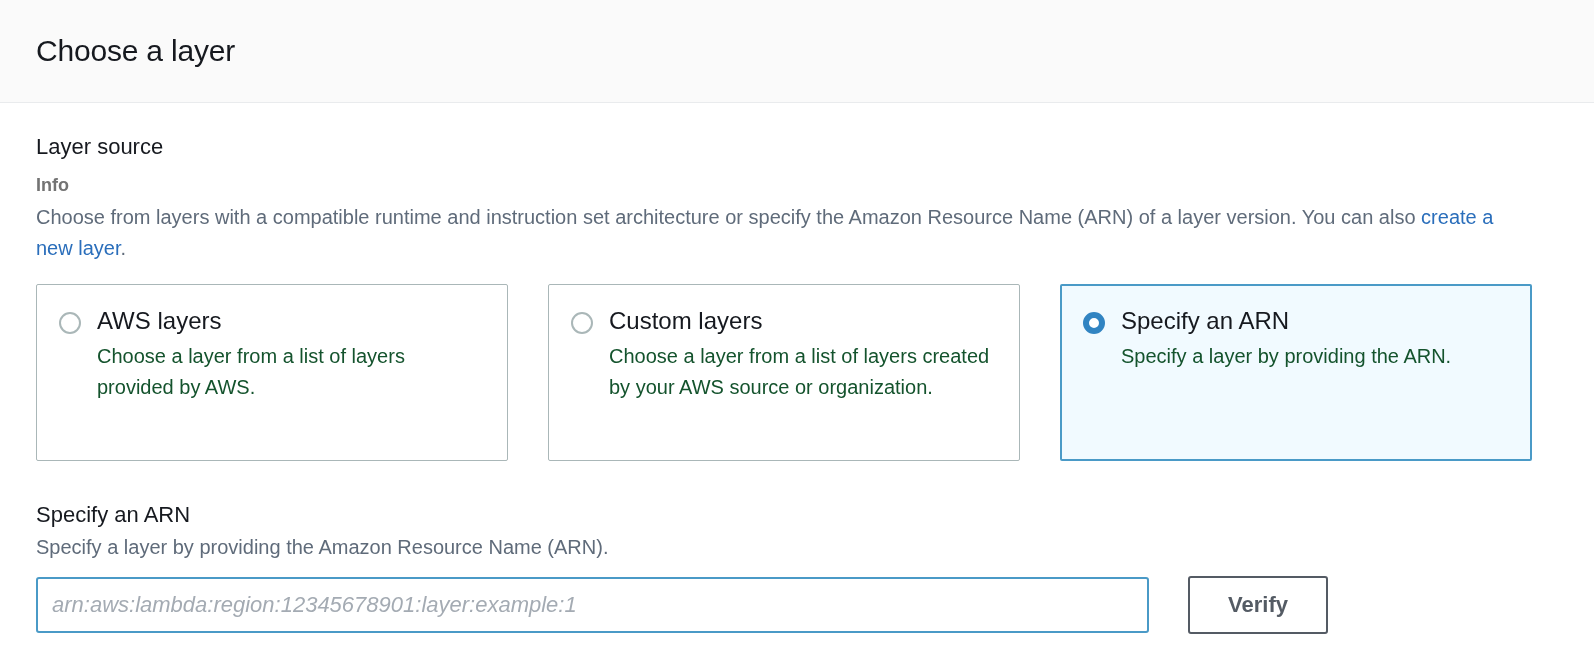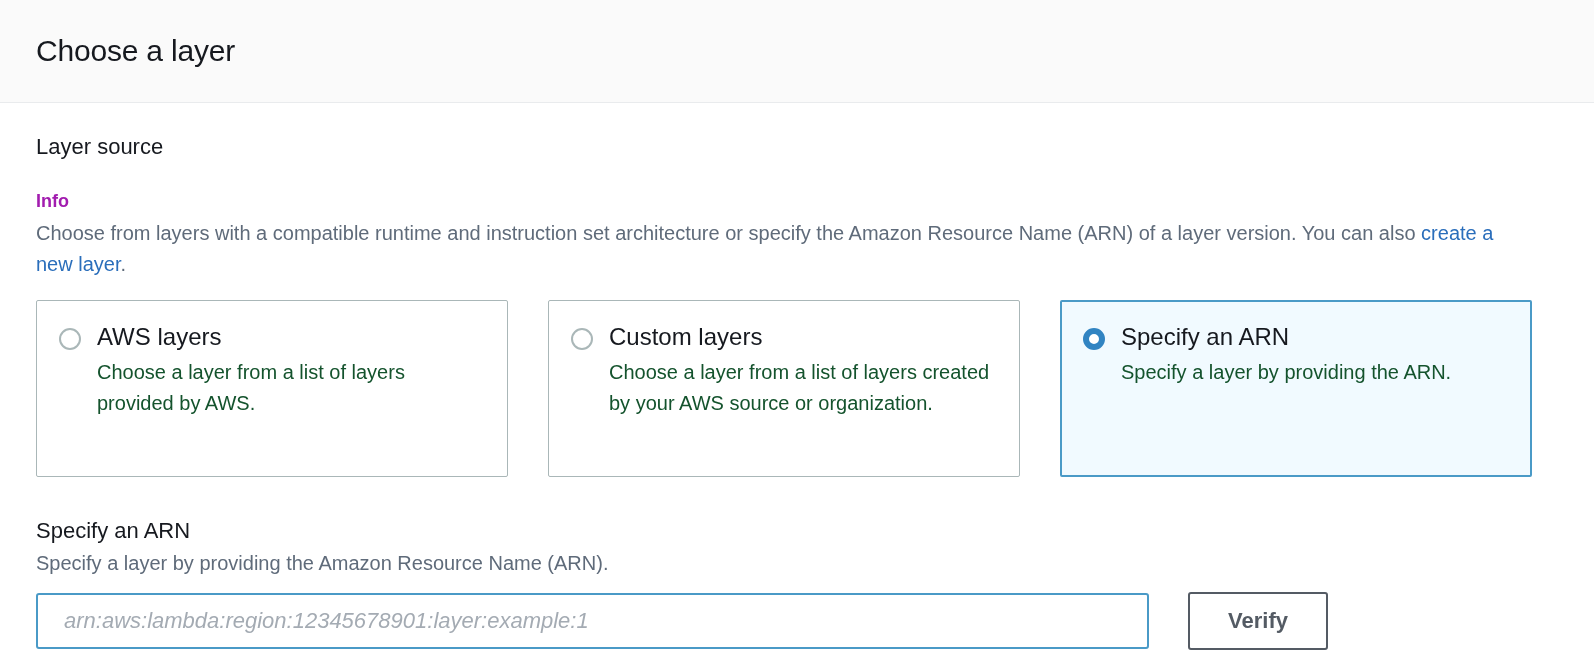--- a/index.html
+++ b/index.html
@@ -47,24 +47,23 @@
     flex-direction: column;
   }
   .field-label {
     font-size: 22px;
     color: #16191f;
     line-height: 1.25;
   }
   .info-link {
     font-size: 18px;
     font-weight: bold;
-    color: #a21caf;
+    color: #737373;
     text-decoration: none;
     cursor: pointer;
-    margin-top: 16px;
   }
   .field-desc {
     font-size: 20px;
     color: #5f6b7a;
     line-height: 1.55;
     max-width: 1470px;
     margin: 0 0 20px 0;
   }
   .inline-link {
     color: #2a6ebb;
@@ -152,21 +151,21 @@
     width: 1113px;
     height: 56px;
     box-sizing: border-box;
     border: 2px solid #4a9ac7;
     border-radius: 3px;
     background: #ffffff;
     font-family: "Liberation Sans", "DejaVu Sans", sans-serif;
     font-size: 22px;
     font-style: italic;
     color: #c2410c;
-    padding: 0 26px;
+    padding: 0 14px;
     outline: none;
   }
   .arn-input::placeholder {
     color: #a4abb3;
     font-style: italic;
     opacity: 1;
   }
   .verify-button {
     width: 140px;
     height: 58px;

